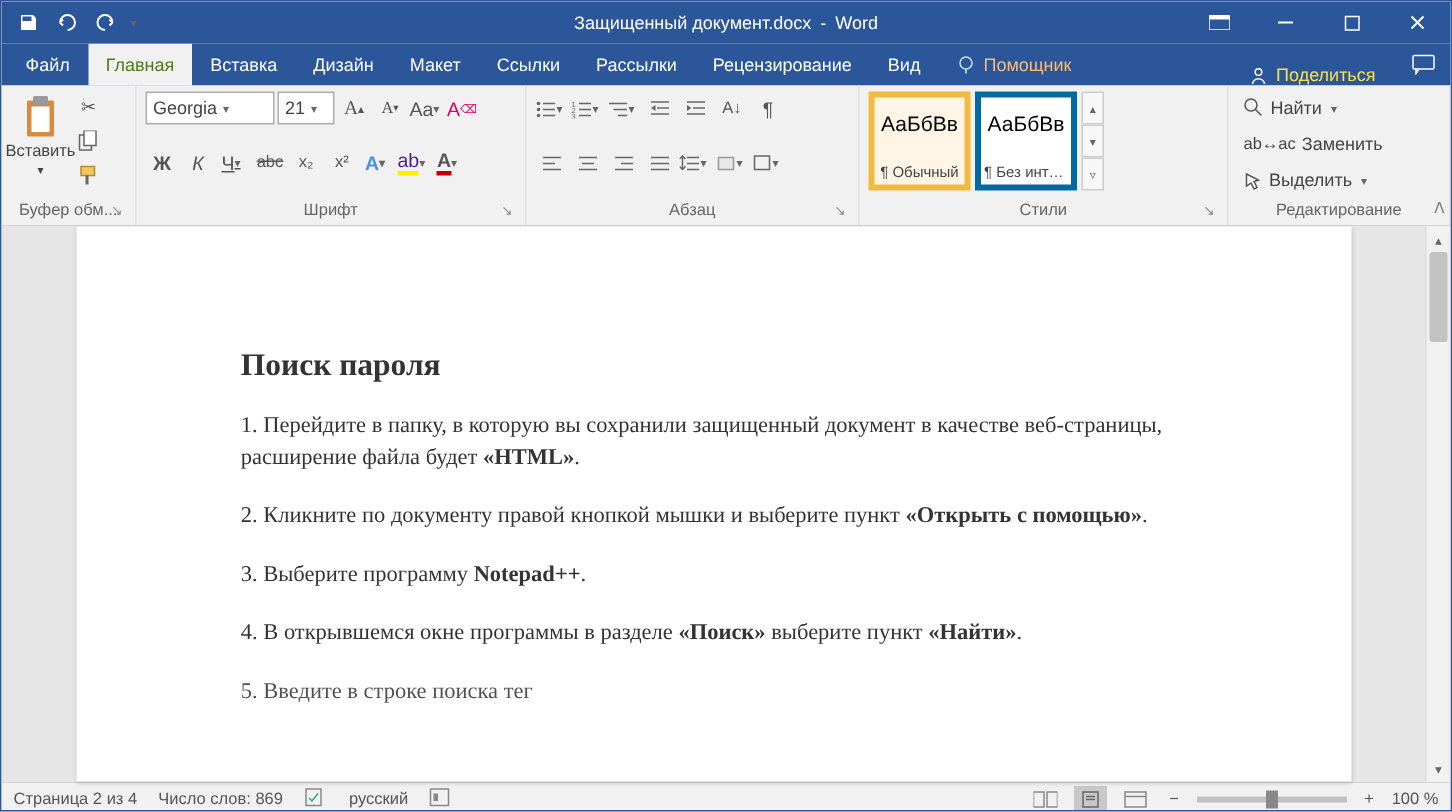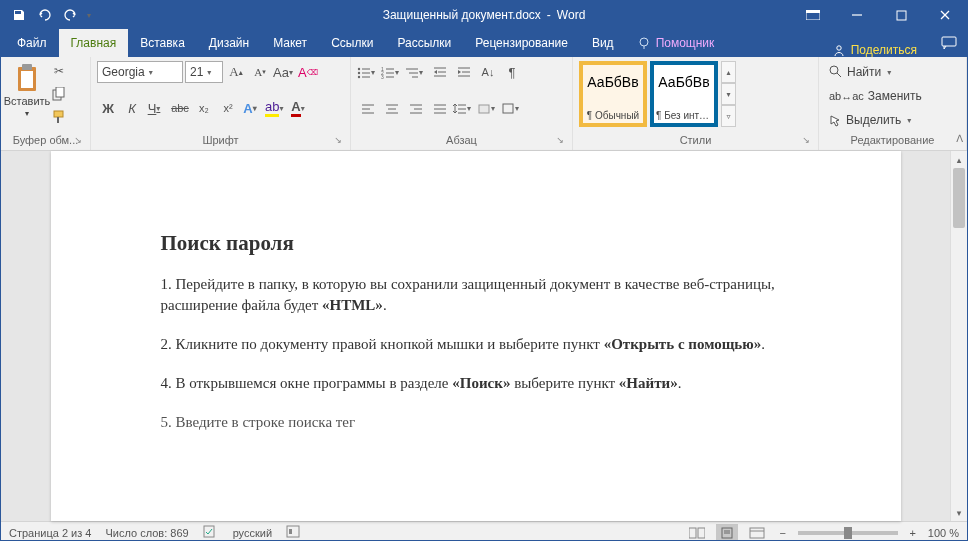--- a/index.html
+++ b/index.html
@@ -7,21 +7,21 @@
   .titlebar { background: #2b579a; height: 28px; display: flex; align-items: center; color: #fff; position: relative; }
   .qat { display: flex; align-items: center; gap: 2px; padding-left: 6px; }
   .qat-btn { width: 24px; height: 24px; display: flex; align-items: center; justify-content: center; color: #fff; cursor: pointer; }
   .title-center { position: absolute; left: 50%; transform: translateX(-50%); display: flex; gap: 6px; color: #fff; font-size: 12px; }
   .win-controls { margin-left: auto; display: flex; }
   .win-btn { width: 44px; height: 28px; display: flex; align-items: center; justify-content: center; cursor: pointer; color: #fff; font-size: 11px; }
   
   .tabstrip { background: #2b579a; height: 28px; display: flex; align-items: stretch; padding-left: 4px; }
   .tab { padding: 0 12px; display: flex; align-items: center; color: #fff; cursor: pointer; font-size: 12px; }
   .tab.active { background: #f1f1f1; color: #4d7c0f; }
-  .tell-me { color: #f0abfc; display: flex; align-items: center; padding: 0 12px; cursor: text; gap: 5px; }
+  .tell-me { color: #fdba74; display: flex; align-items: center; padding: 0 12px; cursor: text; gap: 5px; }
   .share { margin-left: auto; color: #fde047; display: flex; align-items: flex-end; gap: 5px; padding: 0 14px; cursor: pointer; margin-top: 20px; }
   .tab-icon-right { width: 36px; display:flex; align-items:center; justify-content:center; color:#fff; cursor:pointer; }
 
   .ribbon { background: #f1f1f1; border-bottom: 1px solid #d4d4d4; height: 94px; display: flex; }
   .group { border-right: 1px solid #e1e1e1; padding: 4px 6px 2px; display: flex; flex-direction: column; }
   .group-body { flex: 1; display: flex; align-items: flex-start; gap: 2px; }
   .group-label { text-align: center; font-size: 11px; color: #666; position: relative; height: 15px; line-height: 15px;}
   .group-label .launcher { position: absolute; right: 0; bottom: 0; font-size: 9px; color: #888; cursor: pointer; width: 12px; text-align: center; }
   .big-btn { width: 40px; display: flex; flex-direction: column; align-items: center; gap: 2px; cursor: pointer; font-size: 11px; color: #444; padding-top: 2px;}
   .mini-col { display: flex; flex-direction: column; gap: 3px; }
@@ -375,20 +375,21 @@
     <div class="group-label"><span>Редактирование</span></div>
   </div>
 </div>
 
 <div class="doc-area">
   <span class="collapse-ribbon">ᐱ</span>
   <div class="page">
     <h2>Поиск пароля</h2>
     <p><span>1. Перейдите в папку, в которую вы сохранили защищенный документ в качестве веб-страницы, расширение файла будет </span><b>«HTML»</b><span>.</span></p>
     <p><span>2. Кликните по документу правой кнопкой мышки и выберите пункт </span><b>«Открыть с помощью»</b><span>.</span></p>
+    <p><span>3. Выберите программу </span><b>Notepad++</b><span>.</span></p>
     <p><span>4. В открывшемся окне программы в разделе </span><b>«Поиск»</b><span> выберите пункт </span><b>«Найти»</b><span>.</span></p>
     <p style="opacity:0.85;">5. Введите в строке поиска тег</p>
   </div>
   <div class="vscroll">
     <div class="arr">▴</div>
     <div class="track">
         <div class="thumb"></div>
       </div>
     <div class="arr">▾</div>
   </div>

